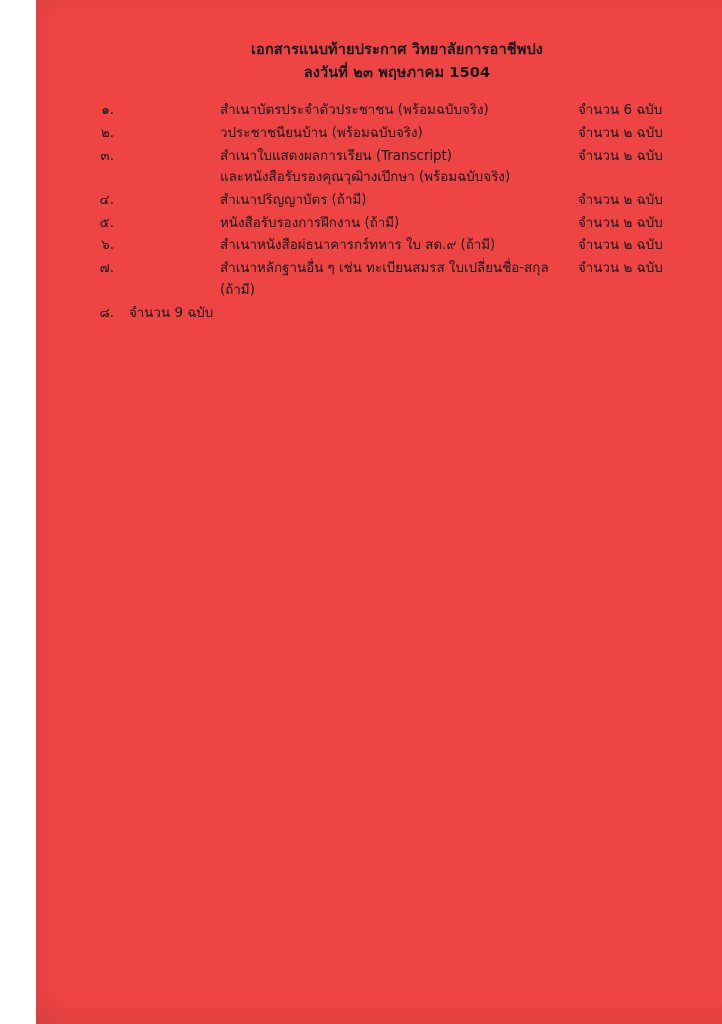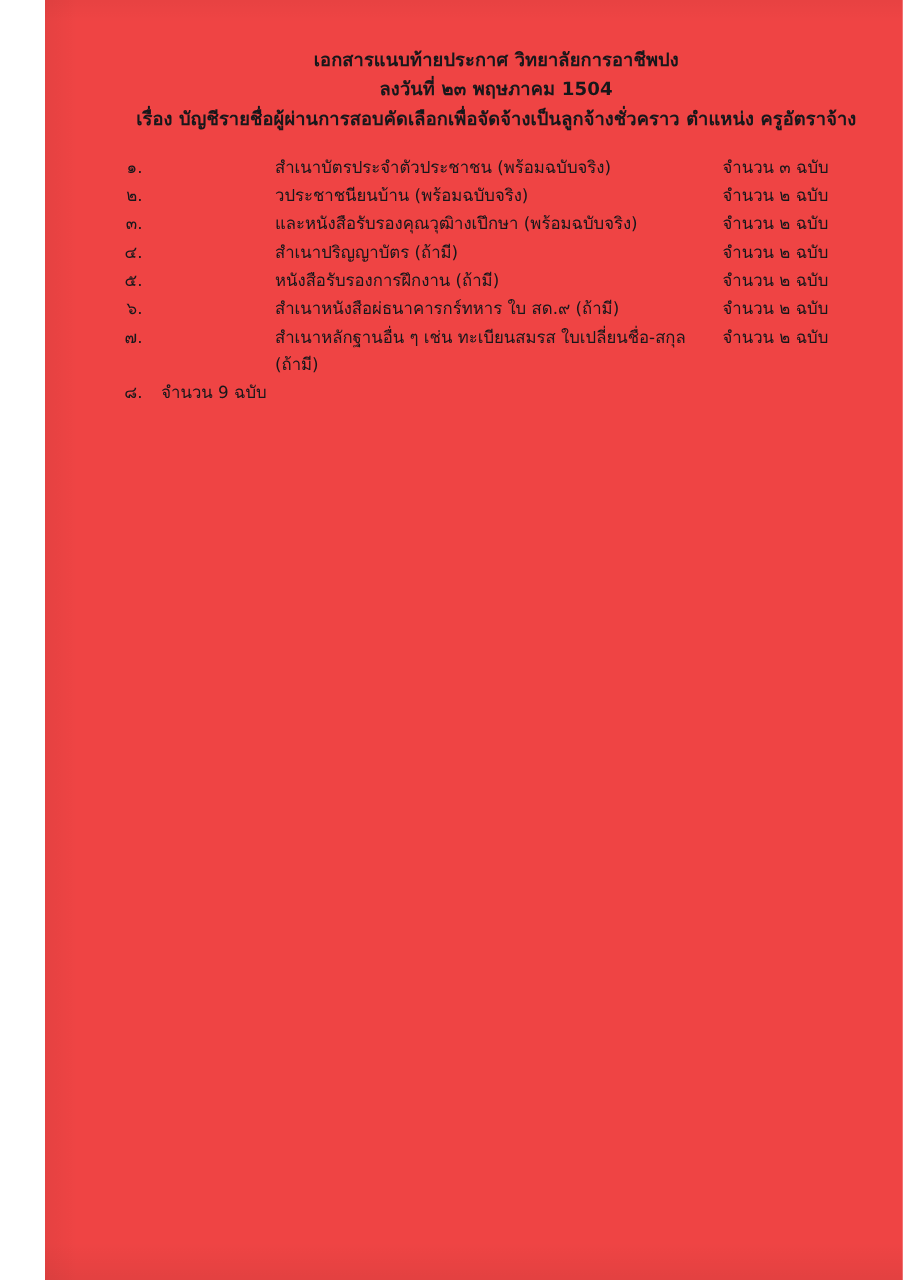--- a/index.html
+++ b/index.html
@@ -96,44 +96,44 @@
 </style>
 </head>
 <body>
 
 <div class="page">
   <div class="content">
 
     <div class="header">
       <div class="line l1">เอกสารแนบท้ายประกาศ วิทยาลัยการอาชีพปง</div>
       <div class="line l2">ลงวันที่ ๒๓ พฤษภาคม 1504</div>
-      <div class="line l3">เรื่อง  บัญชีรายชื่อผู้ผ่านการสอบคัดเลือกเพื่อจัดจ้างเป็นลูกจ้างชั่วคราว ตำแหน่ง ครูอัตราจ้าง</div>
     </div>
 
     <div class="list">
 
       <div class="row">
         <span class="num">๑.</span>
         <span class="body">
           <span class="text">สำเนาบัตรประจำตัวประชาชน (พร้อมฉบับจริง)</span>
         </span>
-        <span class="qty">จำนวน ๓ ฉบับ</span>
+        <span class="qty">จำนวน 6 ฉบับ</span>
       </div>
 
       <div class="row">
         <span class="num">๒.</span>
         <span class="body">
           <span class="text">วประชาชนียนบ้าน (พร้อมฉบับจริง)</span>
         </span>
         <span class="qty">จำนวน ๒ ฉบับ</span>
       </div>
 
       <div class="row">
         <span class="num">๓.</span>
         <span class="body">
+          <span class="text">สำเนาใบแสดงผลการเรียน (Transcript)</span>
           <span class="sub">และหนังสือรับรองคุณวุฒิางเปึกษา (พร้อมฉบับจริง)</span>
         </span>
         <span class="qty">จำนวน ๒ ฉบับ</span>
       </div>
 
       <div class="row">
         <span class="num">๔.</span>
         <span class="body">
           <span class="text">สำเนาปริญญาบัตร (ถ้ามี)</span>
         </span>

